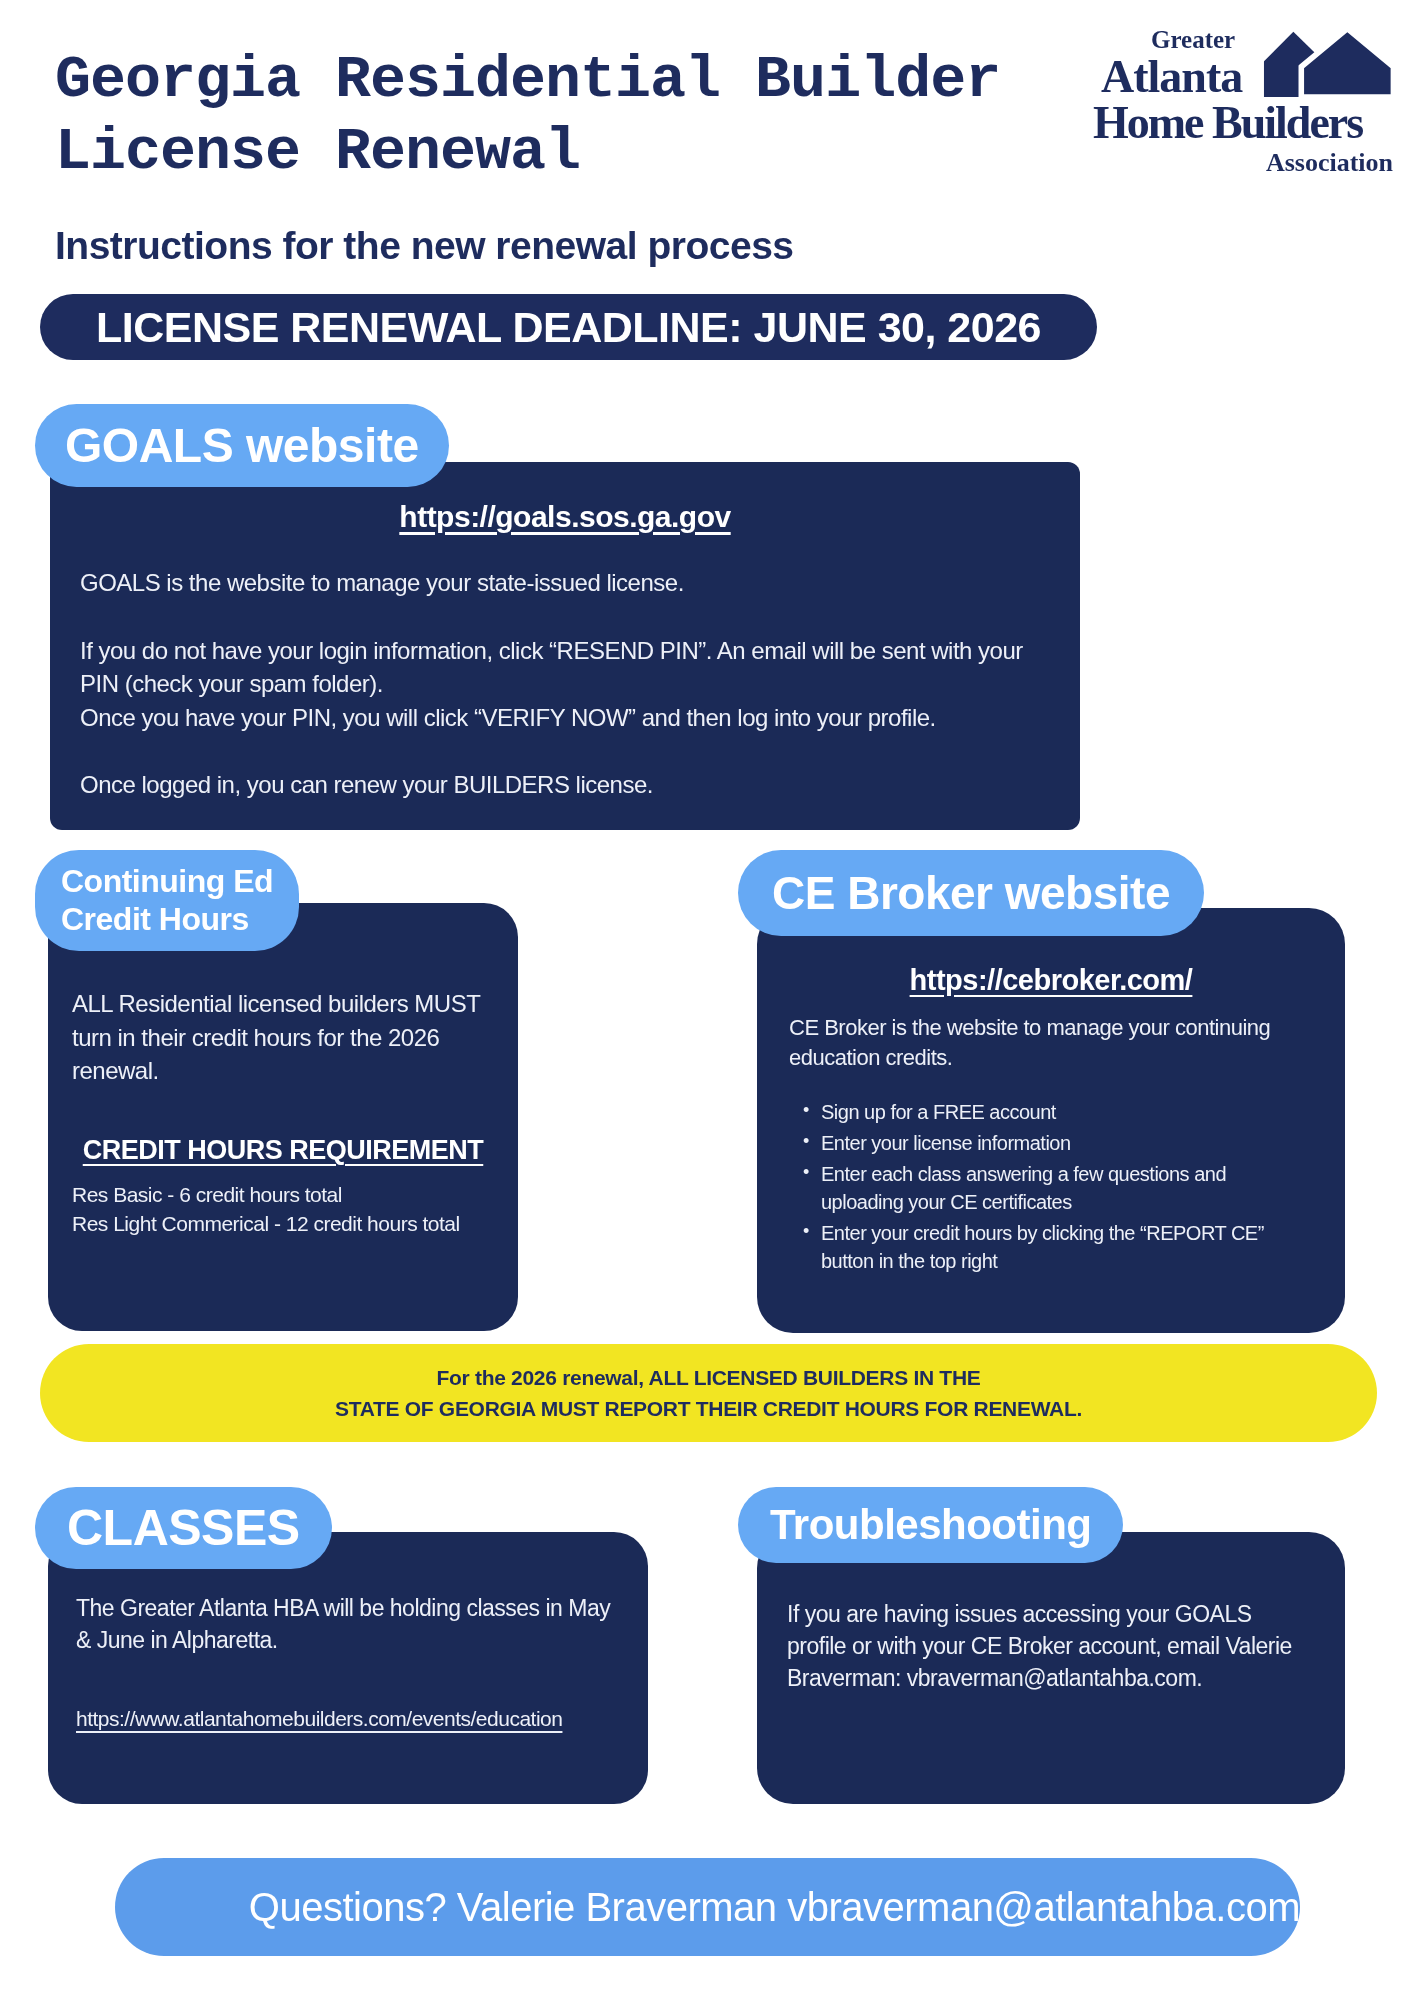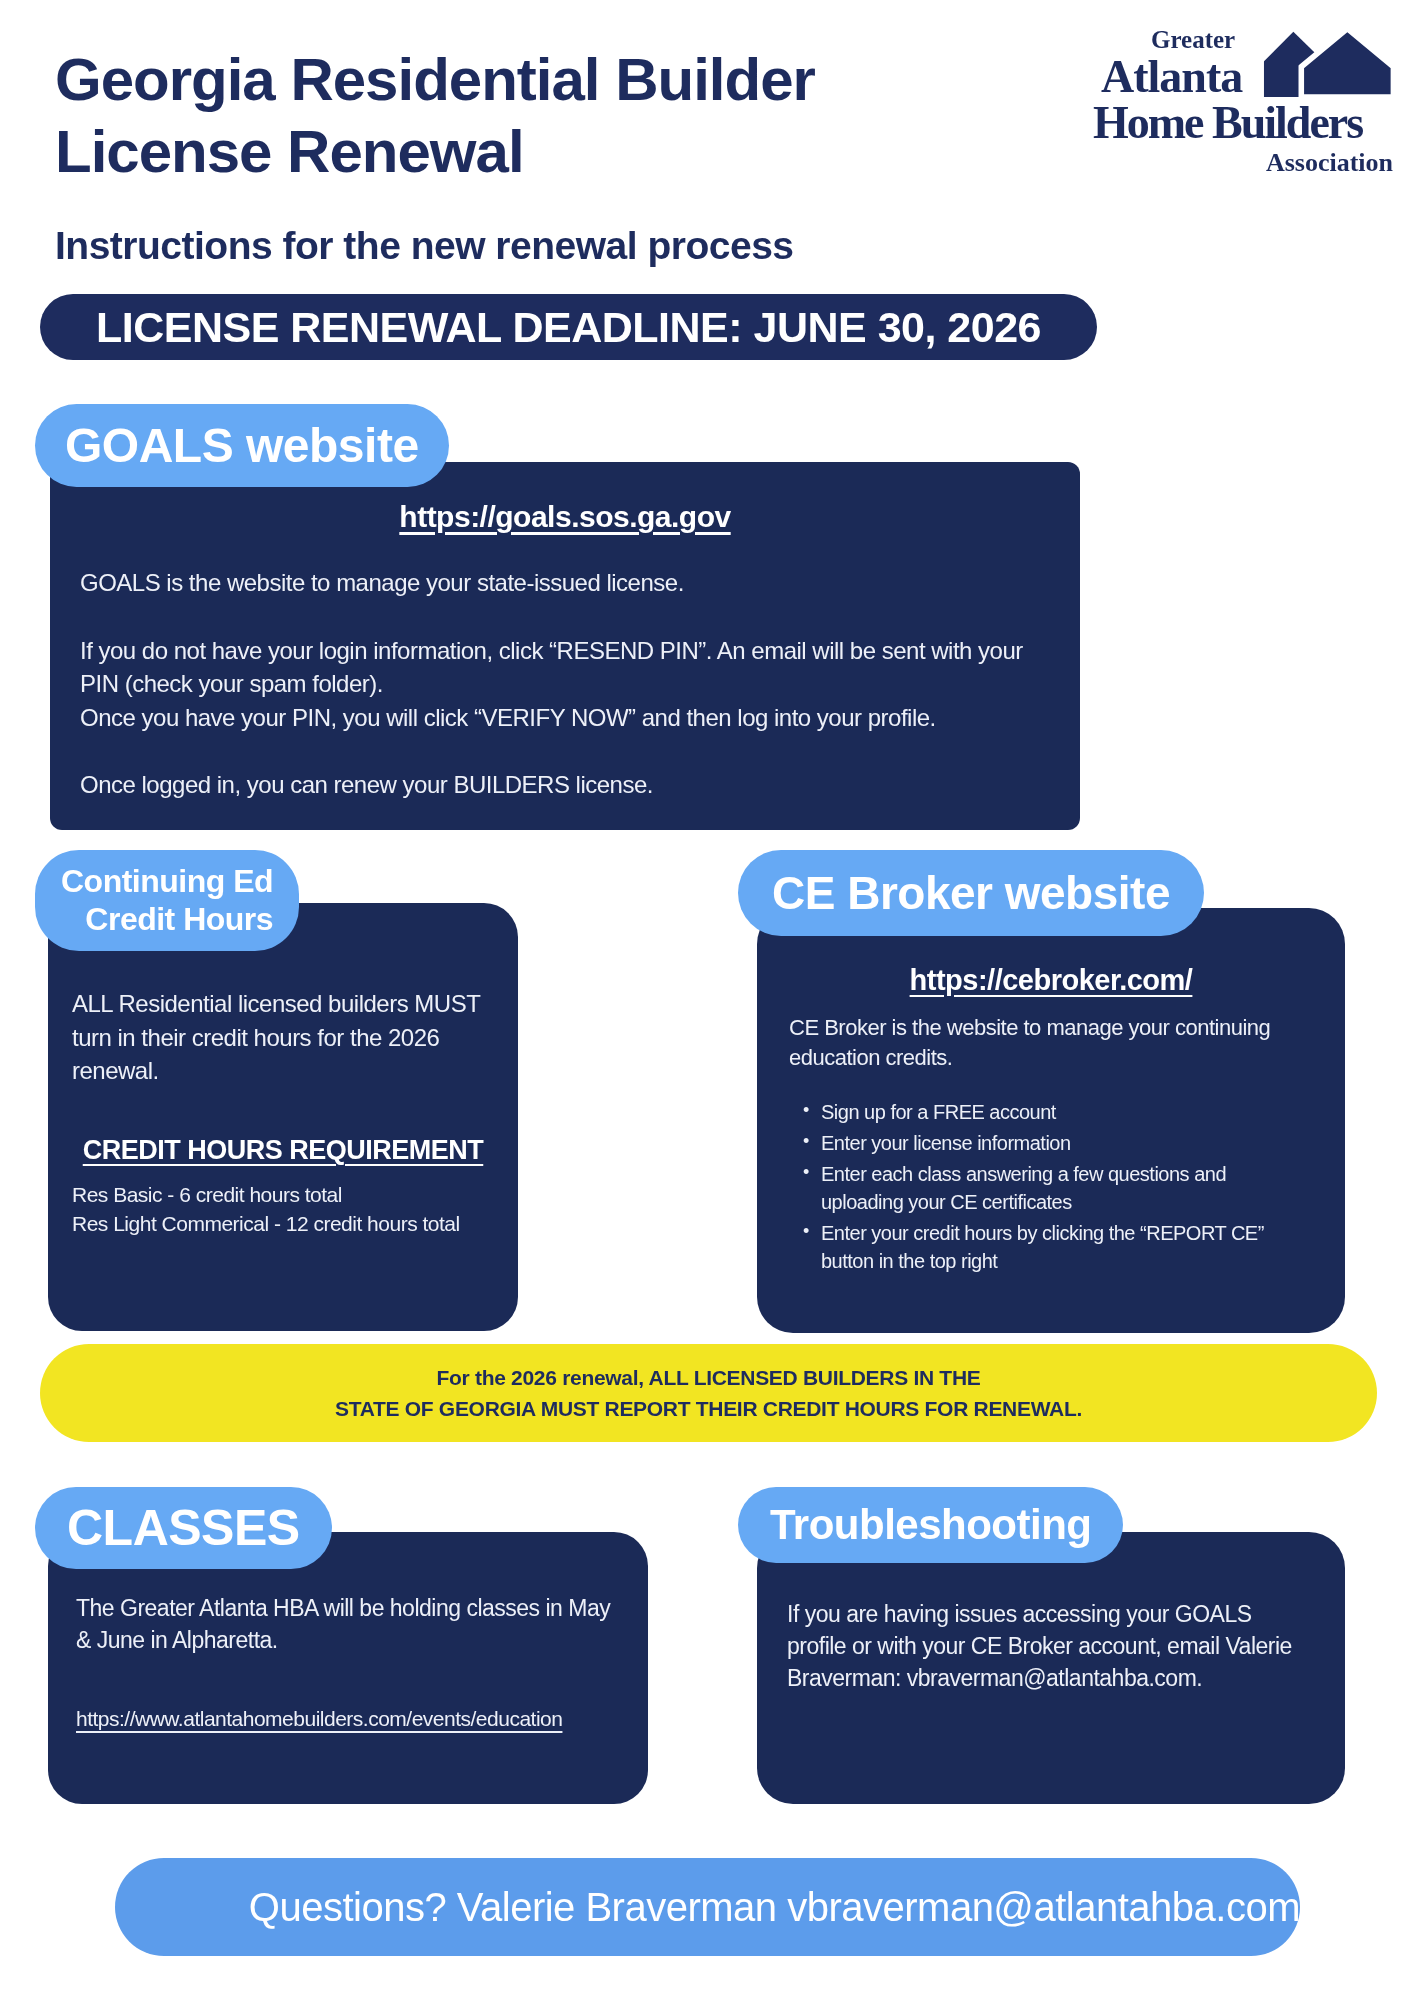--- a/index.html
+++ b/index.html
@@ -11,21 +11,21 @@
     --body-text:#edf0f8;
   }
   html,body{margin:0;padding:0;background:#e9e9e9;}
   .page{
     position:relative;width:1414px;height:2000px;background:#ffffff;overflow:hidden;
     font-family:"Liberation Sans",sans-serif;margin:0 auto;
   }
   
   .title{
     position:absolute;left:55px;top:4px;
-    font-family:Liberation Sans, sans-serif;font-weight:700;font-size:60px;line-height:1.2;
+    font-family:Liberation Mono, monospace;font-weight:700;font-size:60px;line-height:1.2;
     color:var(--title-navy);letter-spacing:-1px;
   }
   .title span{display:block;}
   .logo{
     position:absolute;left:1093px;top:26px;width:302px;height:172px;
     color:var(--title-navy);font-family:"Liberation Serif",serif;font-weight:700;
   }
   .logo-greater{position:absolute;left:58px;top:0;font-size:25px;}
   .logo-atlanta{position:absolute;left:8px;top:24px;font-size:46px;letter-spacing:-1px;}
   .logo-homebuilders{position:absolute;left:0;top:70px;font-size:46px;letter-spacing:-2px;white-space:nowrap;}
@@ -37,21 +37,21 @@
   }
   .deadline-banner{
     position:absolute;left:40px;top:294px;width:1057px;height:66px;
     background:var(--title-navy);border-radius:33px;
     display:flex;align-items:center;justify-content:center;
     color:#fff;font-weight:700;font-size:43px;letter-spacing:-0.5px;white-space:nowrap;
   }
   
   .pill{
     position:absolute;background:var(--pill-blue);color:#fff;font-weight:700;z-index:2;
-    display:flex;flex-direction:column;justify-content:center;letter-spacing:-0.5px;align-items:flex-end;
+    display:flex;flex-direction:column;justify-content:center;letter-spacing:-0.5px;
   }
   .pill span{display:block;}
   .box{
     position:absolute;background:var(--navy);color:var(--body-text);z-index:1;
     box-sizing:border-box;line-height:1.4;letter-spacing:-0.5px;
   }
   .box p{margin:0;}
   .box-url{
     text-align:center;font-weight:700;font-size:30px;color:#ffffff;
     text-decoration:underline;text-underline-offset:5px;cursor:pointer;

